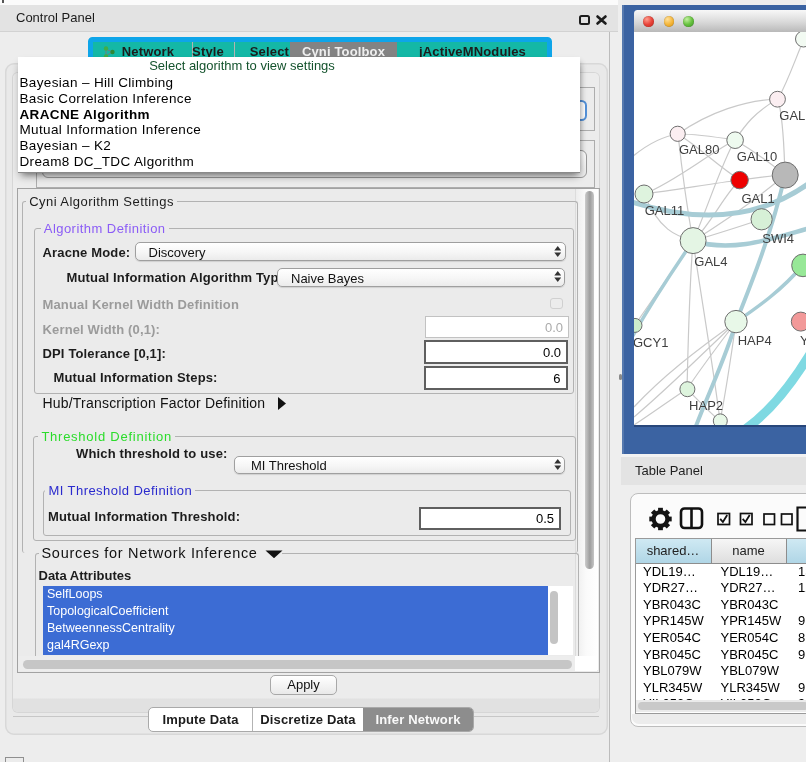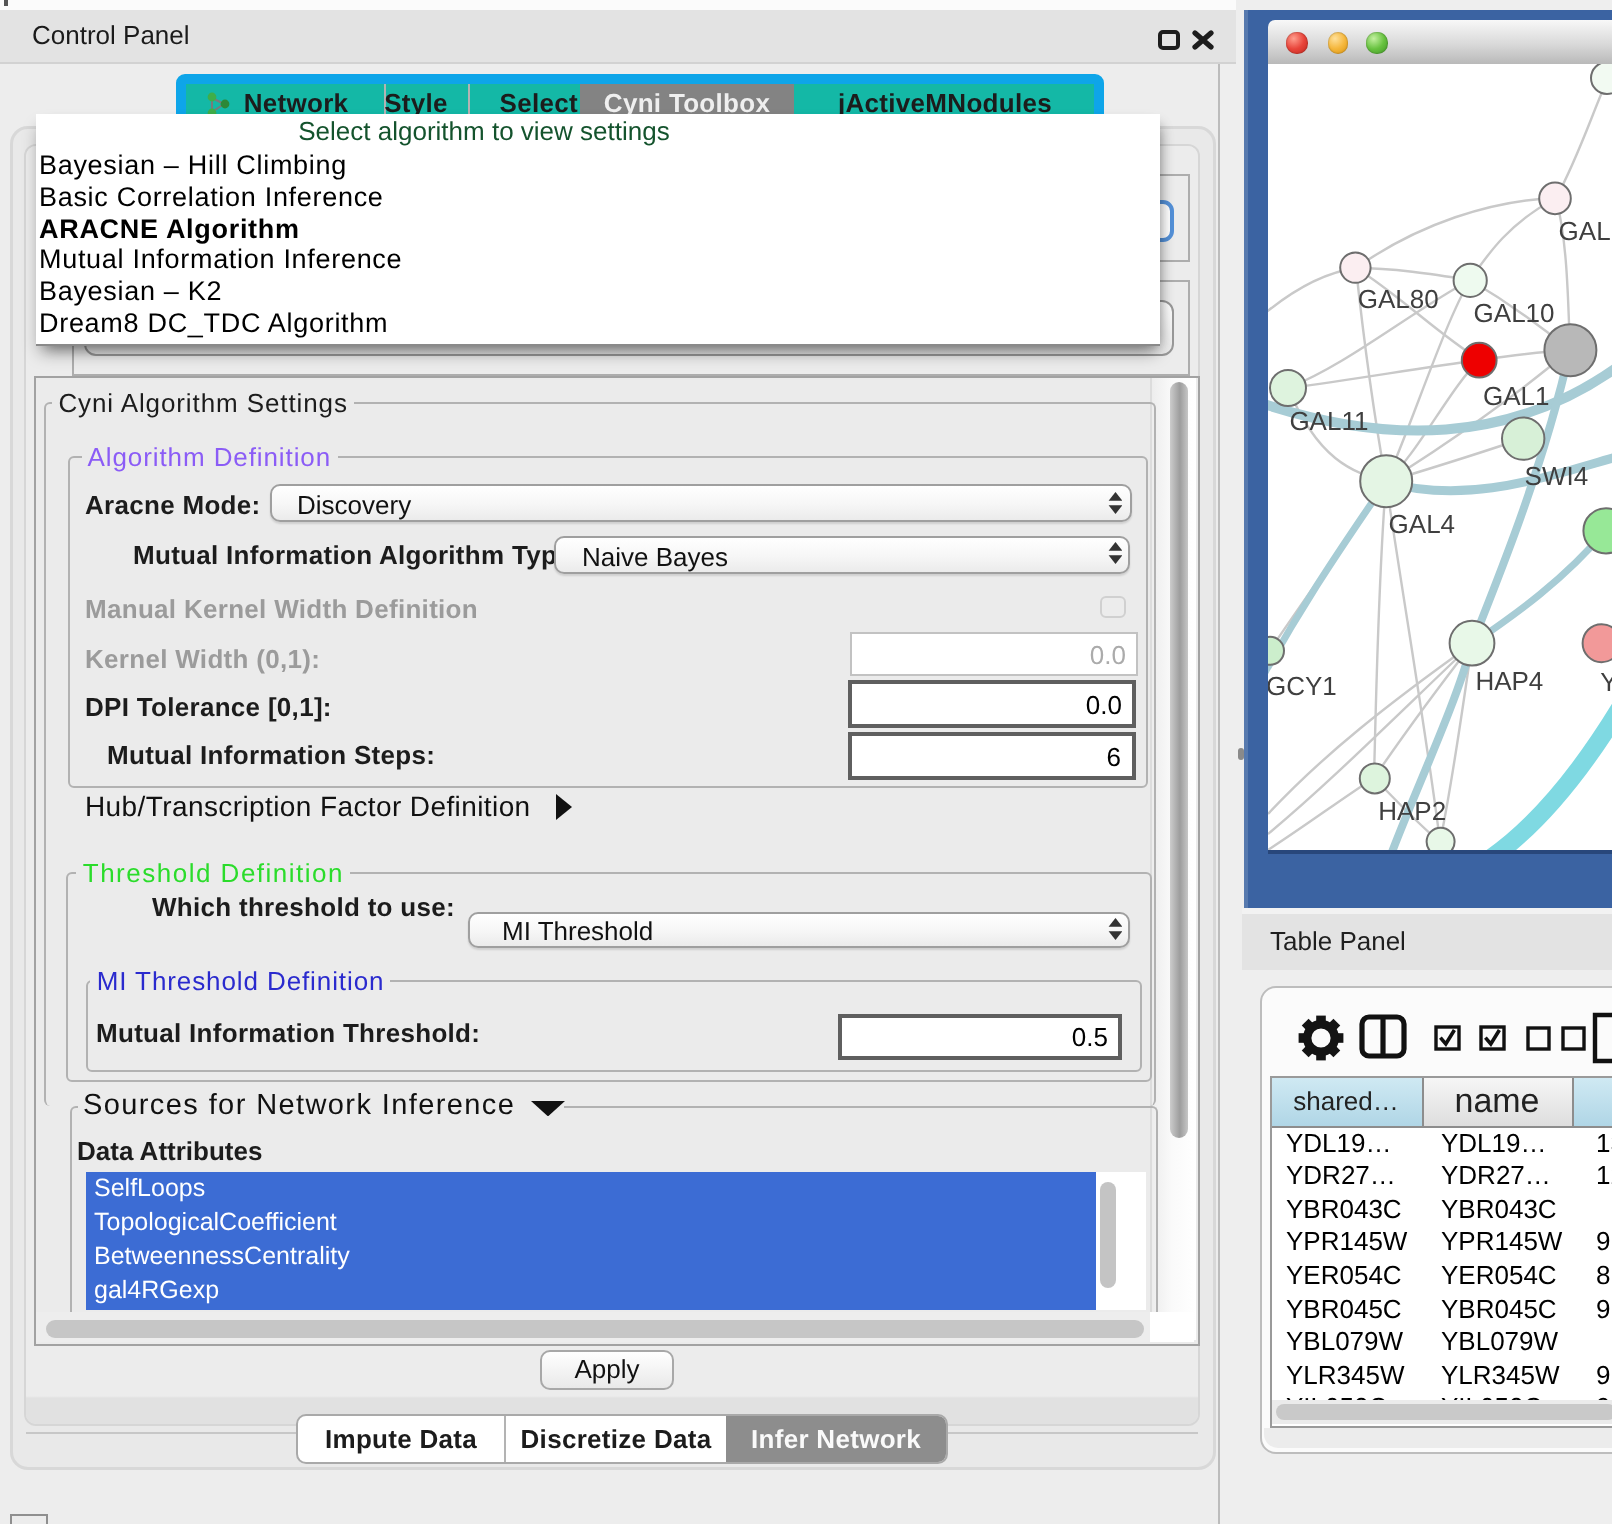--- a/index.html
+++ b/index.html
@@ -265,21 +265,21 @@
     <rect x="118" y="9" width="10.5" height="10.5" stroke-width="1.7"></rect>
     <rect x="135.5" y="9" width="10.5" height="10.5" stroke-width="1.7"></rect>
   </g>
 
   <path d="M151.5 2.5 h10 l5 5 v18 h-15 z" fill="none" stroke="#111" stroke-width="2.2"></path>
   <path d="M161.5 2.5 v5 h5" fill="none" stroke="#111" stroke-width="1.6"></path>
 </svg>
 
 <div class="abs" style="left:634.5px;top:537.5px;width:172px;height:174px;border-left:1px solid #9a9a9a;border-top:1px solid #9a9a9a;border-bottom:1px solid #9a9a9a;overflow:hidden;background:#fff;">
   <div class="abs" style="left:0;top:0;width:75px;height:24px;background:linear-gradient(#cfe9f3,#b0d6e6);border-right:1px solid #8d8d8d;border-bottom:1px solid #8d8d8d;text-align:center;line-height:24px;font-size:13px;color:#222;">shared…</div>
-  <div class="abs" style="left:76px;top:0;width:74px;height:24px;background:linear-gradient(#f6f6f6,#dedede);border-right:1px solid #8d8d8d;border-bottom:1px solid #8d8d8d;text-align:center;line-height:24px;font-size:17px;color:#222;">name</div>
+  <div class="abs" style="left:76px;top:0;width:74px;height:24px;background:linear-gradient(#f6f6f6,#dedede);border-right:1px solid #8d8d8d;border-bottom:1px solid #8d8d8d;text-align:center;line-height:24px;font-size:13px;color:#222;">name</div>
   <div class="abs" style="left:151px;top:0;width:50px;height:24px;background:linear-gradient(#cfe9f3,#b0d6e6);border-bottom:1px solid #8d8d8d;"></div>
   <div class="abs" style="left:7.5px;top:25.2px;font-size:13px;line-height:16.6px;color:#000;white-space:pre;">YDL19…
 YDR27…
 YBR043C
 YPR145W
 YER054C
 YBR045C
 YBL079W
 YLR345W
 YIL052C</div>

